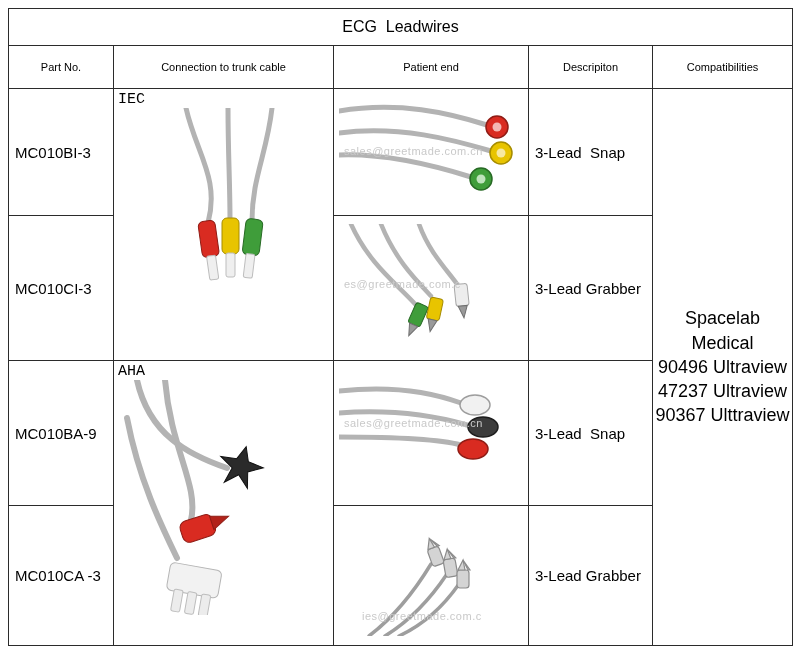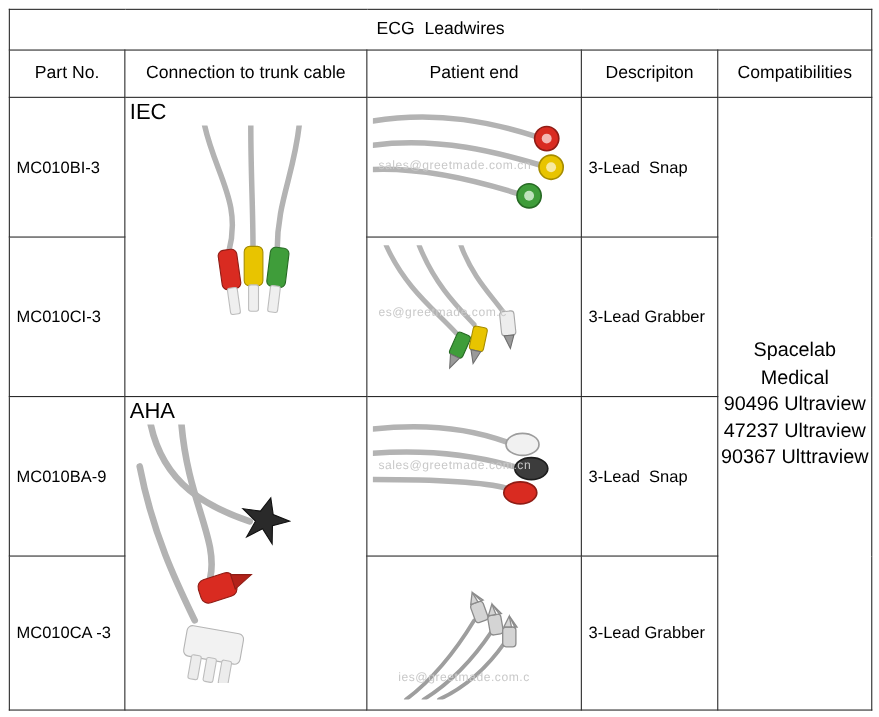--- a/index.html
+++ b/index.html
@@ -17,33 +17,33 @@
     border:1px solid #2b2b2b;
     padding:0;
     vertical-align:middle;
     font-size:15px;
     overflow:hidden;
   }
   td.title{
     height:36px;text-align:center;font-size:16px;white-space:pre-wrap;
   }
   tr.head td{
-    height:42px;text-align:center;font-size:16px;
+    height:42px;text-align:center;font-size:11px;
   }
   td.part{
     padding-left:6px;white-space:pre-wrap;
   }
   td.desc{
     padding-left:6px;white-space:pre-wrap;
   }
   td.conn{
     vertical-align:top;position:relative;
   }
   .conn-label{
-    padding:2px 0 0 4px;font-size:20px;text-align:left;
+    padding:2px 0 0 4px;font-size:15px;text-align:left;font-family:Liberation Mono, monospace;
   }
   .conn-art{
     display:flex;justify-content:center;align-items:flex-start;
   }
   td.pe{
     position:relative;text-align:center;
   }
   .watermark{
     position:absolute;left:10px;color:#c9c9c9;font-size:11px;
     letter-spacing:.5px;pointer-events:none;white-space:nowrap;

